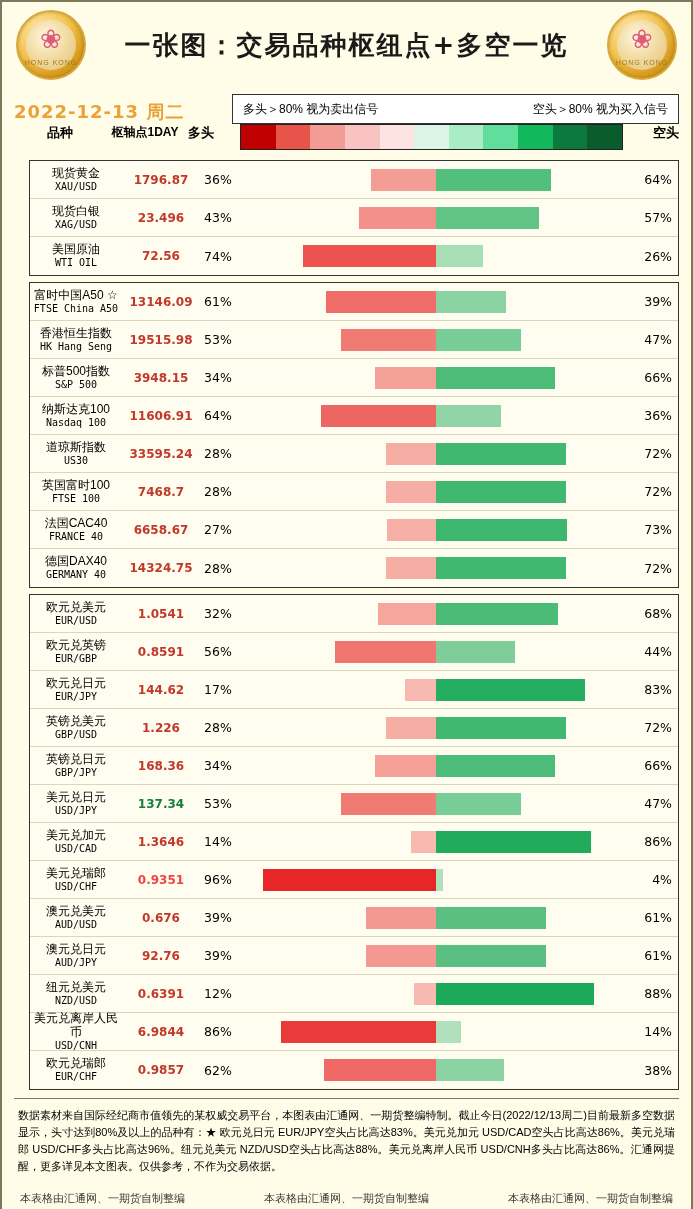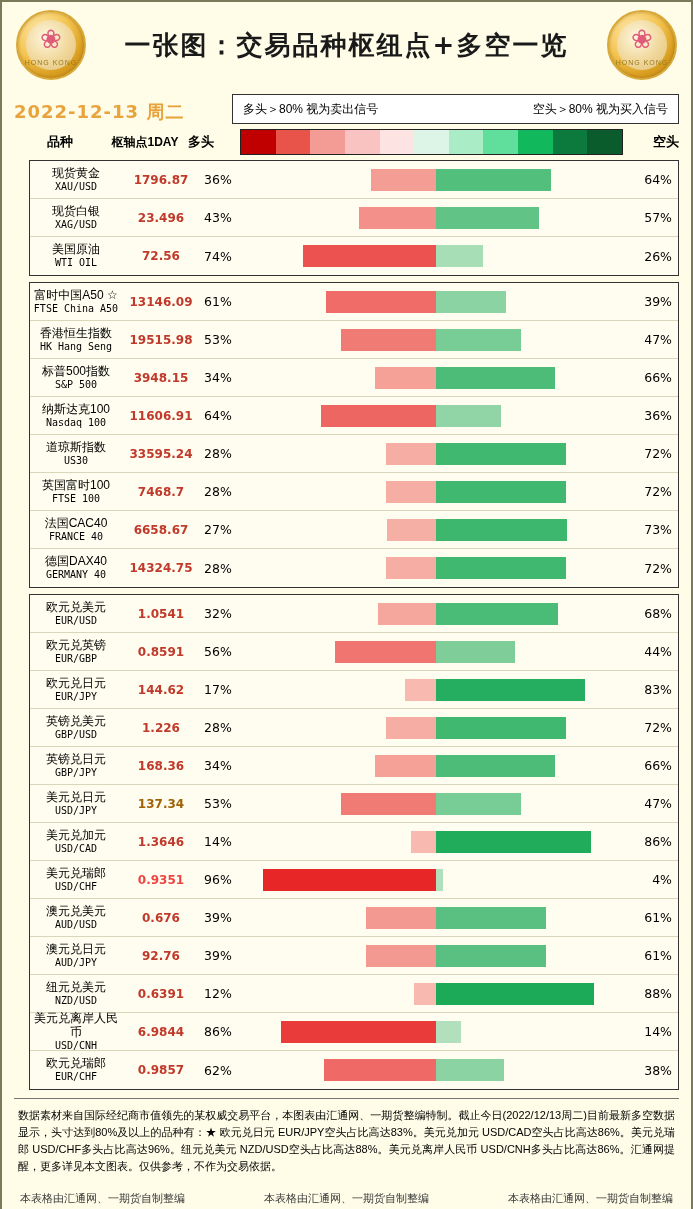--- a/index.html
+++ b/index.html
@@ -91,21 +91,21 @@
     align-items:center;
     justify-content:space-between;
     padding:0 10px;
     box-sizing:border-box;
     font-size:12px;
   }
   .legend span{white-space:nowrap;}
   
   .colhead{
     display:flex;
-    align-items:center;
+    align-items:flex-start;
     height:36px;
     padding:0 12px;
     box-sizing:border-box;
     font-size:13px;
     font-weight:bold;
   }
   .c-name{width:92px;text-align:center;}
   .c-pivot{width:78px;text-align:center;font-size:12px;}
   .c-long{width:52px;text-align:left;padding-left:4px;}
   .c-bar{flex:1 1 auto;position:relative;height:26px;}
@@ -484,21 +484,21 @@
               <div class="bar-short" style="left: 50%; width: 33%; background: rgba(0, 160, 70, 0.7);"></div>
             </div>
           </div>
           <div class="cell-short">66%</div>
         </div>
         <div class="row">
           <div class="cell-name">
             <span class="cn">美元兑日元</span>
             <span class="en">USD/JPY</span>
           </div>
-          <div class="cell-pivot" style="color: #a16207;">137.34</div>
+          <div class="cell-pivot" style="color: #15803d;">137.34</div>
           <div class="cell-long">53%</div>
           <div class="cell-bar">
             <div class="bartrack">
               <div class="bar-long" style="right: 50%; width: 26.5%; background: rgba(230, 30, 30, 0.58);"></div>
               <div class="bar-short" style="left: 50%; width: 23.5%; background: rgba(0, 160, 70, 0.53);"></div>
             </div>
           </div>
           <div class="cell-short">47%</div>
         </div>
         <div class="row">

